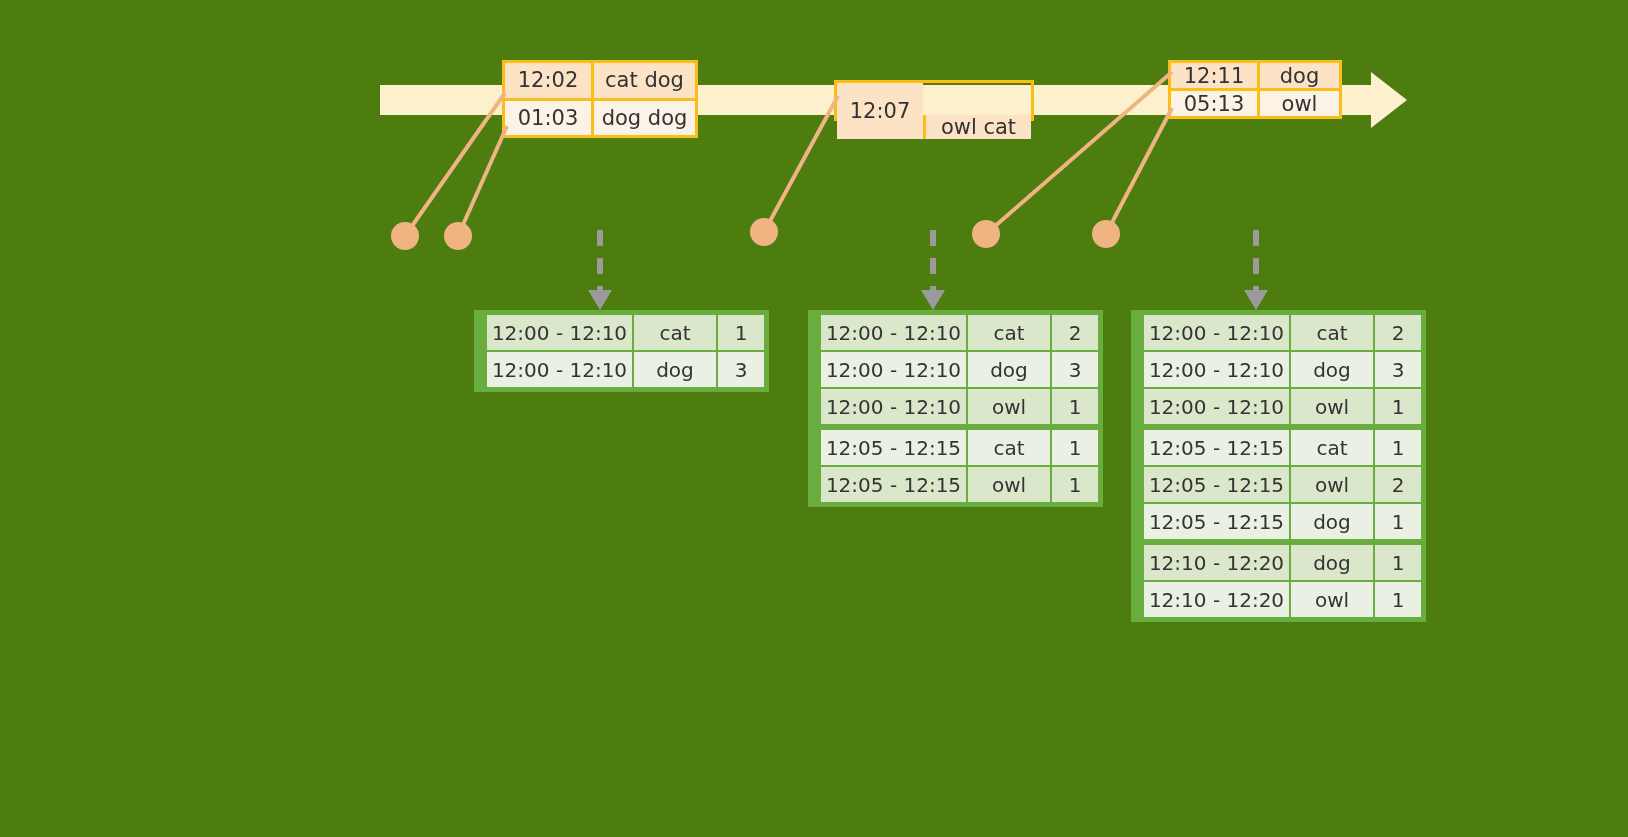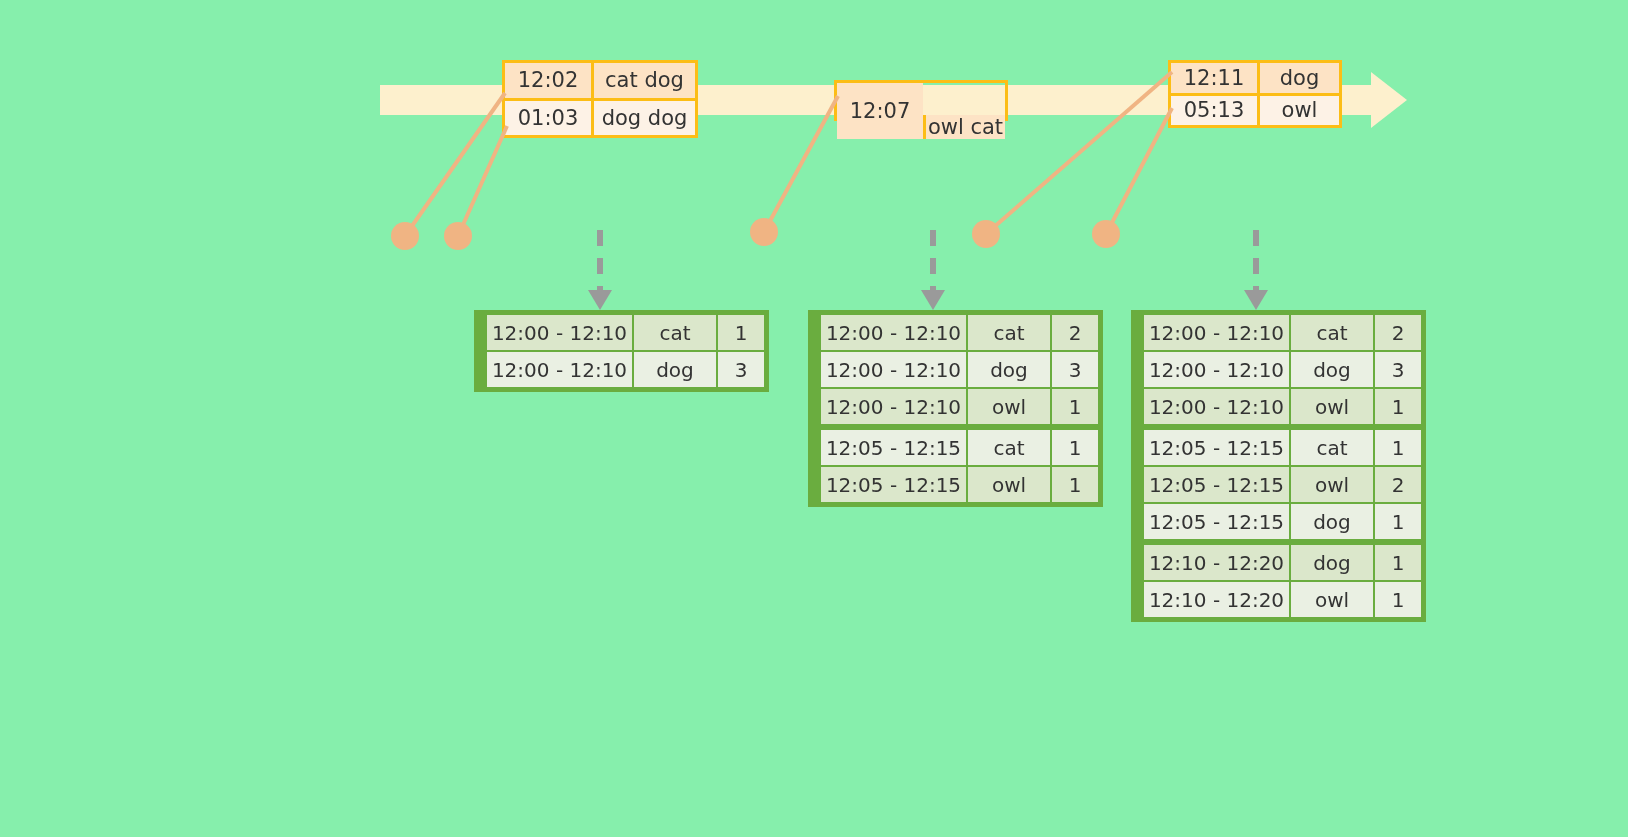--- a/index.html
+++ b/index.html
@@ -1,18 +1,18 @@
 <!DOCTYPE html>
 <html><head>
 <meta charset="utf-8">
 <style>
   html,body{margin:0;padding:0;background:#000;}
   body{width:1628px;height:837px;position:relative;overflow:hidden;
        font-family:"DejaVu Sans","Liberation Sans",sans-serif;}
-  #stage{position:absolute;left:0;top:0;width:1628px;height:837px;background:#86efac;}
+  #stage{position:absolute;left:0;top:0;width:1628px;height:837px;background:#4d7c0f;}
 
   
   .timeline-bar{position:absolute;background:#fdf0cd;}
   .timeline-head{position:absolute;width:0;height:0;border-top:28px solid transparent;
                  border-bottom:28px solid transparent;border-left:36px solid #fdf0cd;}
 
   
   .ev{position:absolute;border:3px solid #fcbd16;box-sizing:border-box;display:flex;}
   .ev .c{display:flex;align-items:center;justify-content:center;box-sizing:border-box;
          font-size:21px;color:#333;}
@@ -53,28 +53,28 @@
     <div class="row">
       <div class="c time" style="background:#fde3c5;">12:02</div>
       <div class="c val" style="background:#fde3c5;">cat dog</div>
     </div>
     <div class="row">
       <div class="c time" style="background:#fdf2e6;">01:03</div>
       <div class="c val" style="background:#fdf2e6;text-align:center;">dog dog</div>
     </div>
   </div>
 
-  <div class="ev two" style="left:834px;top:80px;width:174px;height:41px;">
+  <div class="ev two" style="left:834px;top:80px;width:200px;height:41px;">
     <div class="row">
       <div class="c time" style="background:#fde3c5;">12:07</div>
       <div class="c val" style="background:#fde3c5;margin-top:32px;">owl cat</div>
     </div>
   </div>
 
-  <div class="ev two" style="left:1168px;top:60px;width:174px;height:68px;">
+  <div class="ev two" style="left:1168px;top:60px;width:174px;height:59px;">
     <div class="row">
       <div class="c time" style="background:#fde3c5;">12:11</div>
       <div class="c val" style="background:#fde3c5;">dog</div>
     </div>
     <div class="row">
       <div class="c time" style="background:#fdf2e6;">05:13</div>
       <div class="c val" style="background:#fdf2e6;">owl</div>
     </div>
   </div>
 

